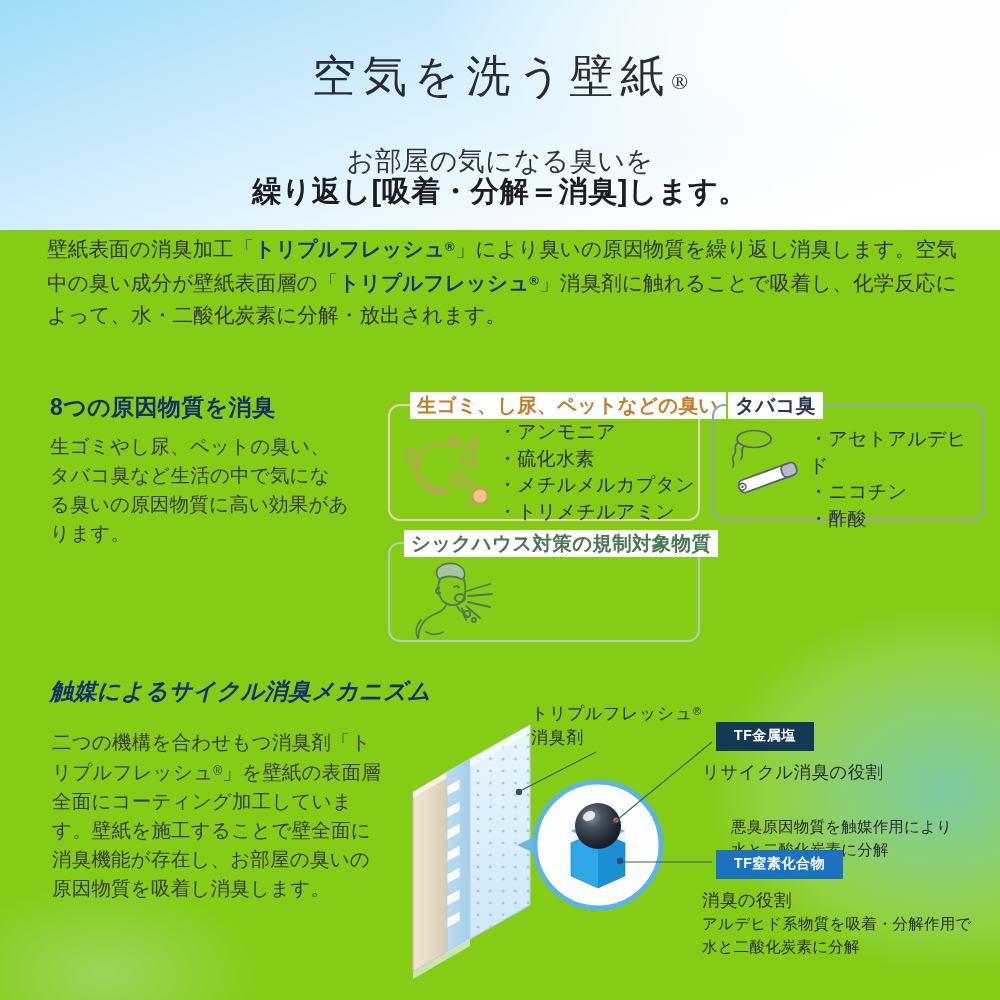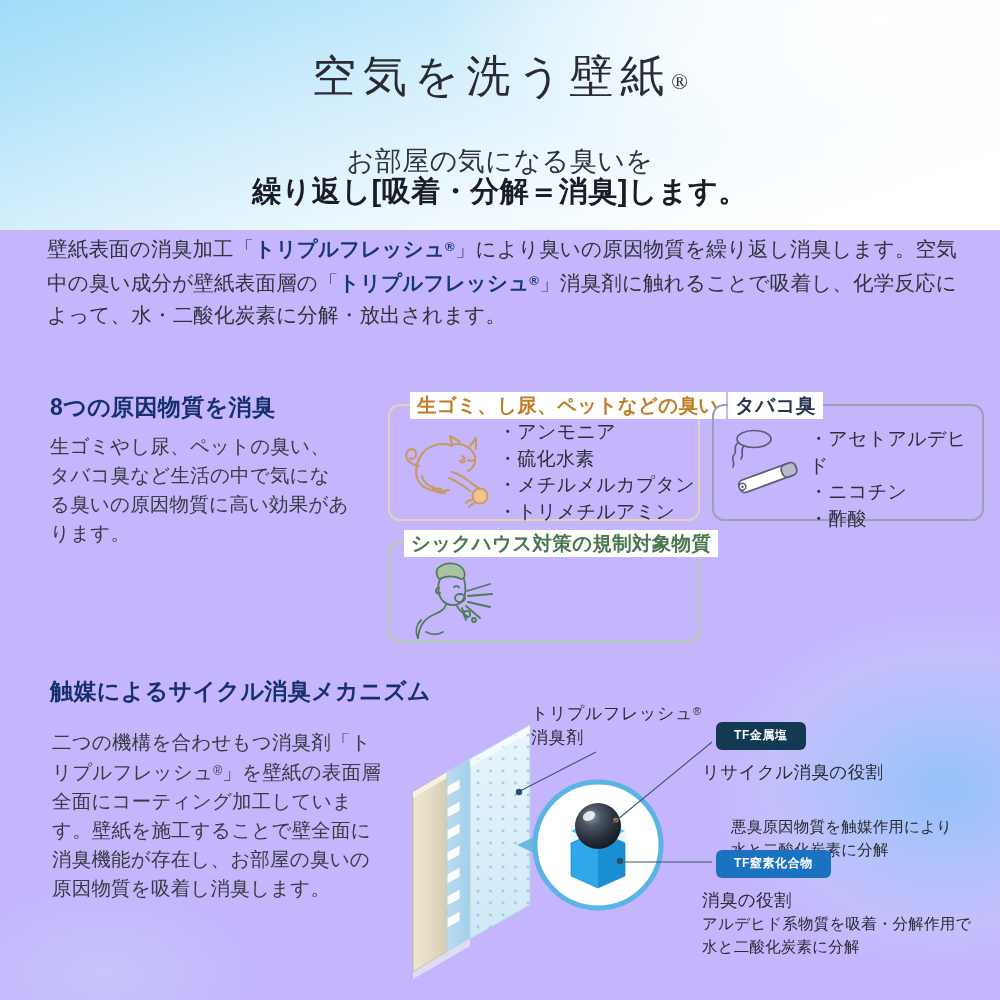--- a/index.html
+++ b/index.html
@@ -14,21 +14,21 @@
     position: relative;
     overflow: hidden;
   }
 
   #page {
     position: absolute;
     left: 0; top: 0;
     width: 1000px;
     height: 1000px;
     overflow: hidden;
-    background: #c4b5fd;
+    background: #84cc16;
   }
 
   
   .bg-top {
     position: absolute;
     left: 0; top: 0;
     width: 1000px;
     height: 230px;
     background: linear-gradient(160deg,
         #9fdcf8 0%,
@@ -126,21 +126,21 @@
   
   .sec-head {
     position: absolute;
     font-size: 23px;
     font-weight: bold;
     color: #17306d;
     letter-spacing: 0.4px;
     white-space: nowrap;
   }
   #sec1-head { left: 50px; top: 392px; }
-  #sec2-head { left: 50px; top: 676px; }
+  #sec2-head { left: 50px; top: 676px; font-style: italic; }
 
   .sec-body {
     position: absolute;
     font-size: 19.5px;
     line-height: 29px;
     color: #3a3a42;
     letter-spacing: 0.2px;
   }
   #sec1-body { left: 50px; top: 432px; width: 300px; }
   #sec2-body { left: 52px; top: 728px; width: 330px; }
@@ -207,26 +207,25 @@
     line-height: 24px;
     color: #2b2b33;
     letter-spacing: 0.6px;
     white-space: nowrap;
   }
   .diagram-caption .reg-s { font-size: 11px; vertical-align: 4px; }
 
   .badge {
     position: absolute;
     color: #ffffff;
-    font-size: 12px;
+    font-size: 14px;
     font-weight: bold;
     padding: 5px 18px 6px 18px;
     letter-spacing: 0.6px;
     white-space: nowrap;
-    border-radius: 6px;
   }
   #badge-metal { left: 716px; top: 722px; background: #133a52; }
   #badge-nitro { left: 716px; top: 850px; background: #1a72c0; }
 
   .ann-title {
     position: absolute;
     font-size: 17.5px;
     color: #2b2b33;
     letter-spacing: 0.4px;
     white-space: nowrap;

